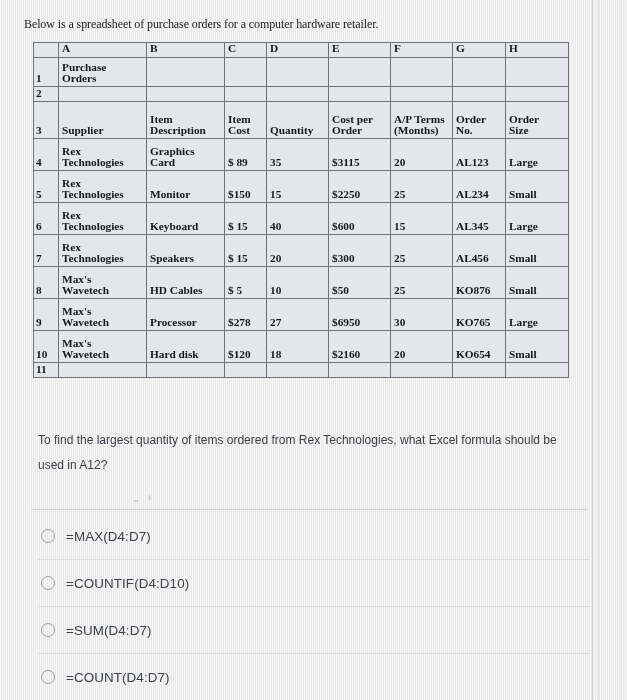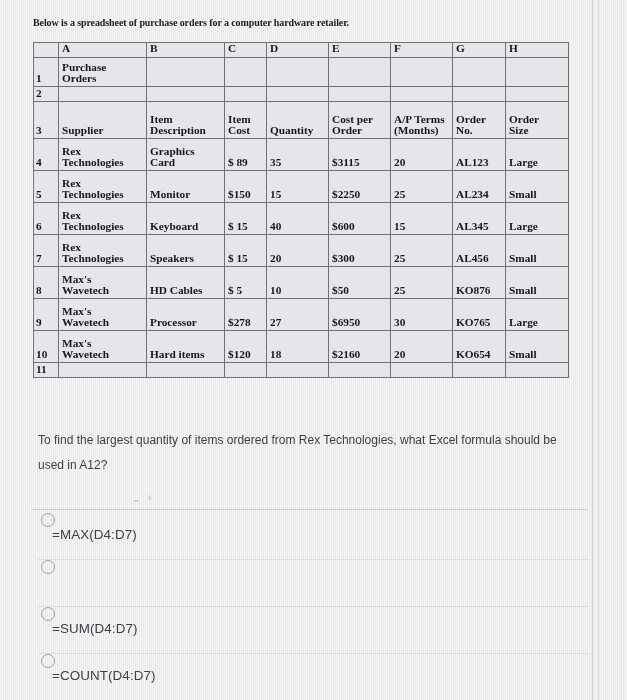--- a/index.html
+++ b/index.html
@@ -35,26 +35,26 @@
     background: #c9c9c9;
     opacity: .75;
     pointer-events: none;
   }
   .page-edge.e1 { left: 592px; }
   .page-edge.e2 { left: 598px; background:#d8d8d8; }
   .page-edge.e3 { left: 621px; background:#dddddd; }
 
   .intro {
     position: absolute;
-    left: 33px;
+    left: 24px;
     top: 17px;
     width: 540px;
     font-family: "Liberation Serif", serif;
-    font-weight: bold;
-    font-size: 10px;
+    font-weight: normal;
+    font-size: 12px;
     color: #1c1c1c;
     letter-spacing: -0.1px;
   }
 
   
   .sheet {
     position: absolute;
     left: 33px;
     top: 42px;
     width: 535px;
@@ -131,25 +131,24 @@
 
   
   .options {
     position: absolute;
     left: 38px;
     top: 513px;
     width: 552px;
   }
   .option {
     display: flex;
-    align-items: flex-start;
+    align-items: center;
     height: 46px;
     border-bottom: 1px solid #dcdcdc;
     padding-left: 3px;
-    flex-direction: column;
   }
   .radio {
     width: 12px;
     height: 12px;
     border: 1.4px solid #9aa0a6;
     border-radius: 50%;
     flex: 0 0 auto;
     background: transparent;
   }
   .option-label {
@@ -303,21 +302,21 @@
         <td>27</td>
         <td>$6950</td>
         <td>30</td>
         <td>KO765</td>
         <td>Large</td>
       </tr>
       <tr class="data">
         <td class="rowhdr">10</td>
         <td>Max's
 Wavetech</td>
-        <td>Hard items</td>
+        <td>Hard disk</td>
         <td>$120</td>
         <td>18</td>
         <td>$2160</td>
         <td>20</td>
         <td>KO654</td>
         <td>Small</td>
       </tr>
       <tr class="blank">
         <td class="rowhdr">11</td>
         <td></td>
@@ -338,20 +337,21 @@
 <div class="speck s2"></div>
 <div class="hr-faint"></div>
 
 <div class="options" id="options-list">
     <div class="option">
       <span class="radio"></span>
       <span class="option-label">=MAX(D4:D7)</span>
     </div>
     <div class="option">
       <span class="radio"></span>
+      <span class="option-label">=COUNTIF(D4:D10)</span>
     </div>
     <div class="option">
       <span class="radio"></span>
       <span class="option-label">=SUM(D4:D7)</span>
     </div>
     <div class="option">
       <span class="radio"></span>
       <span class="option-label">=COUNT(D4:D7)</span>
     </div>
   </div>

